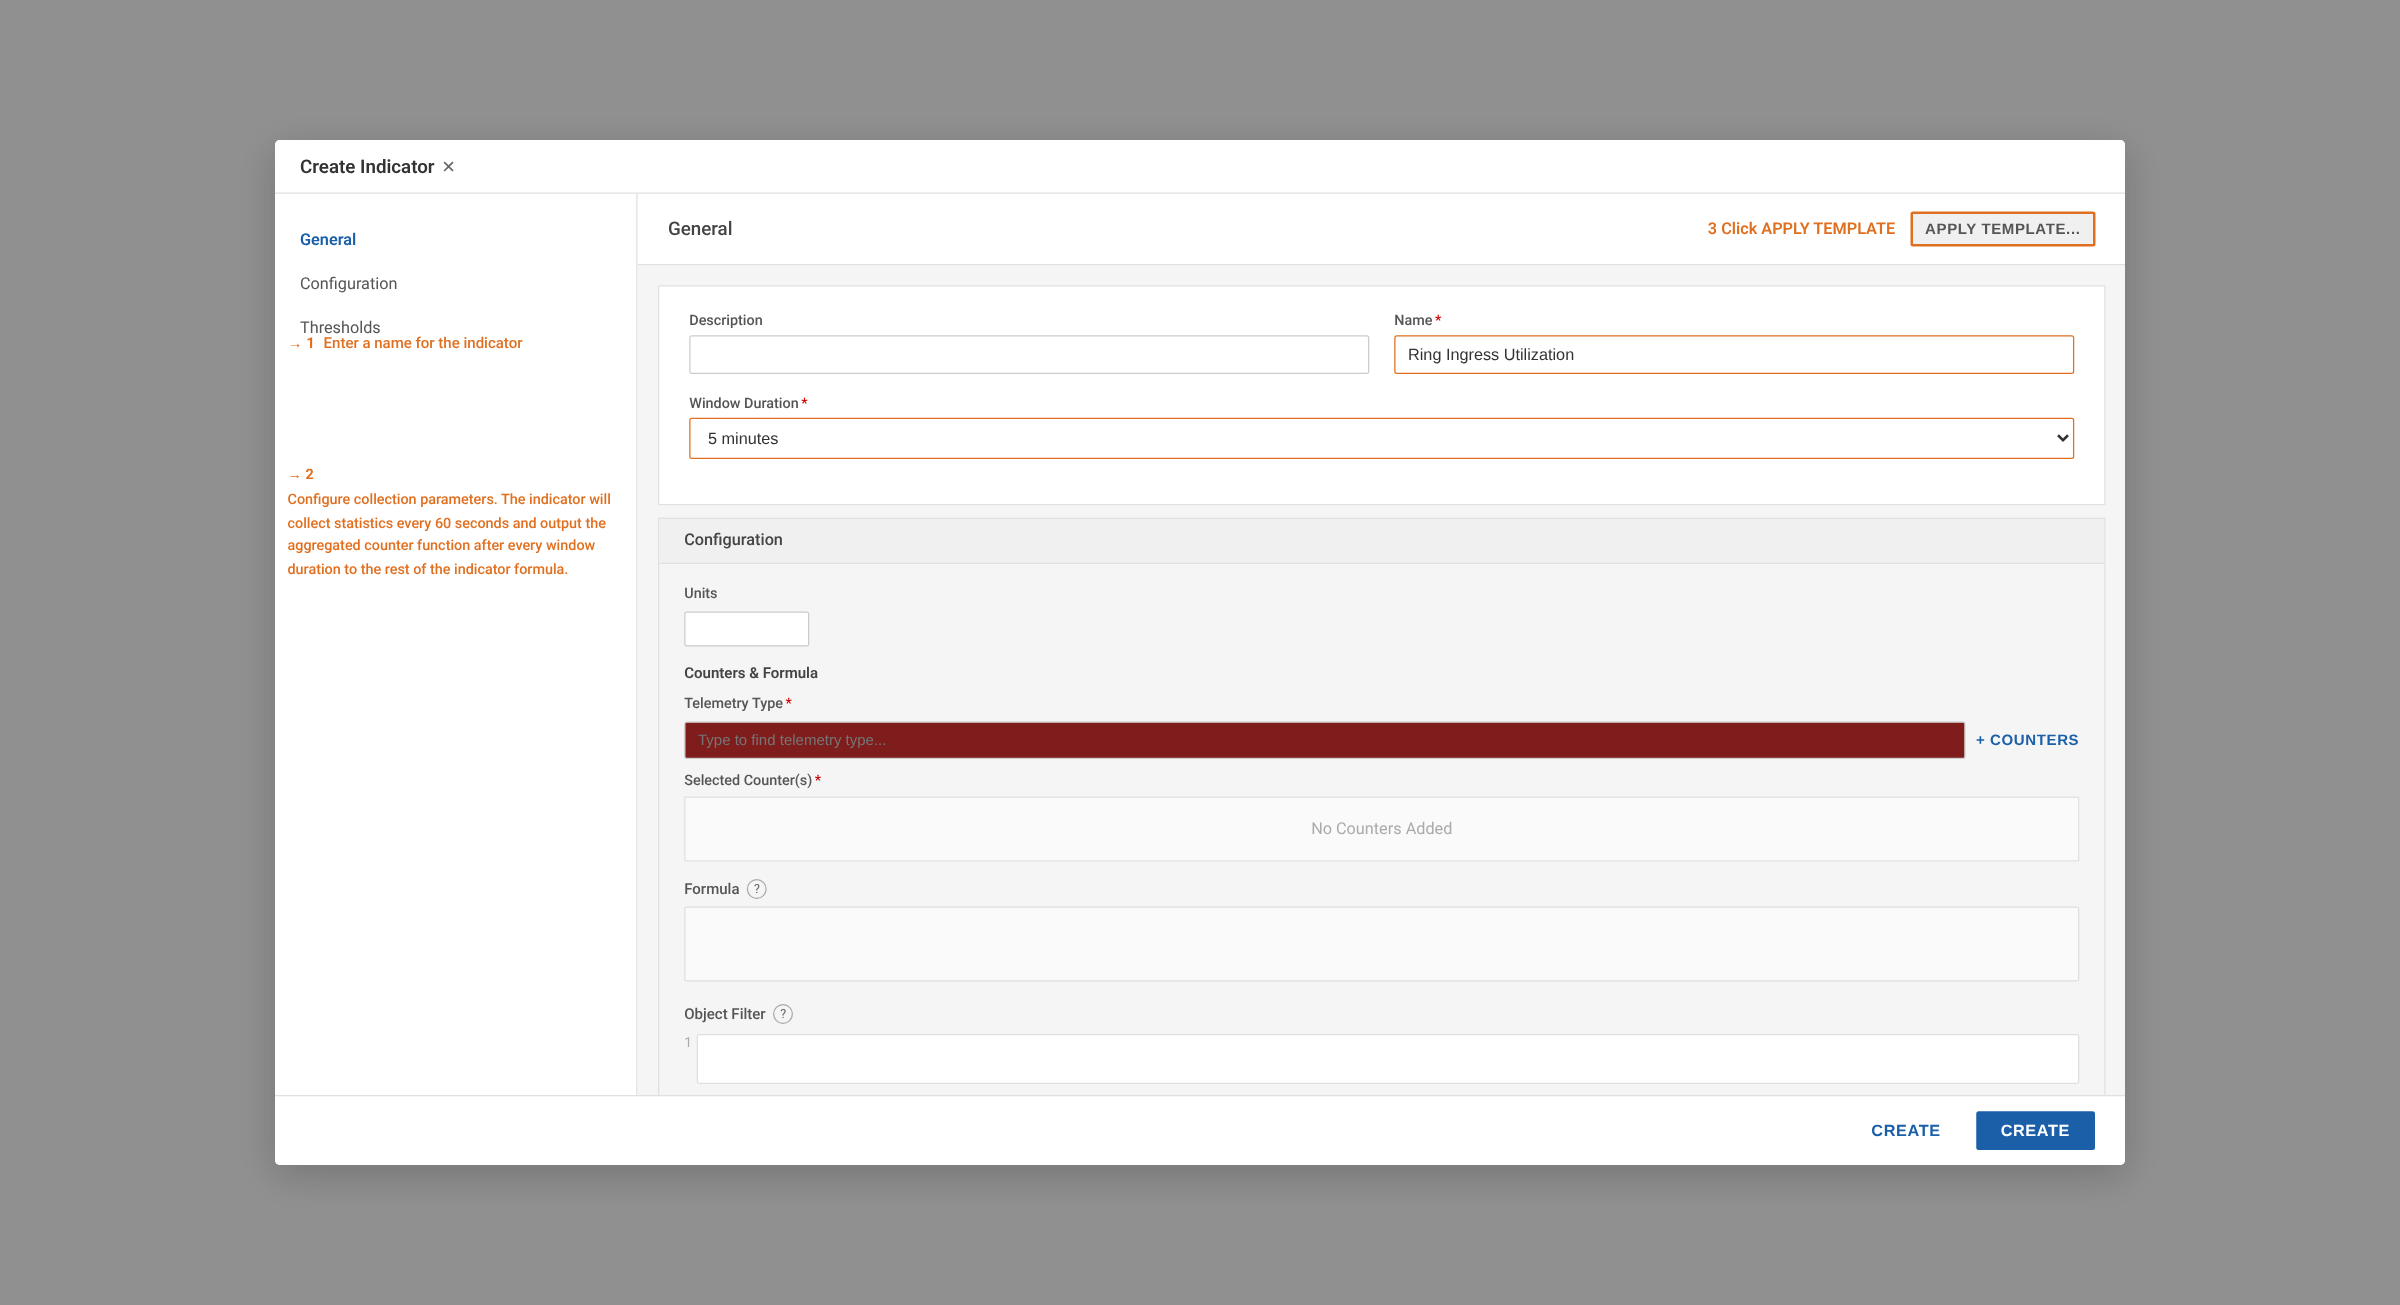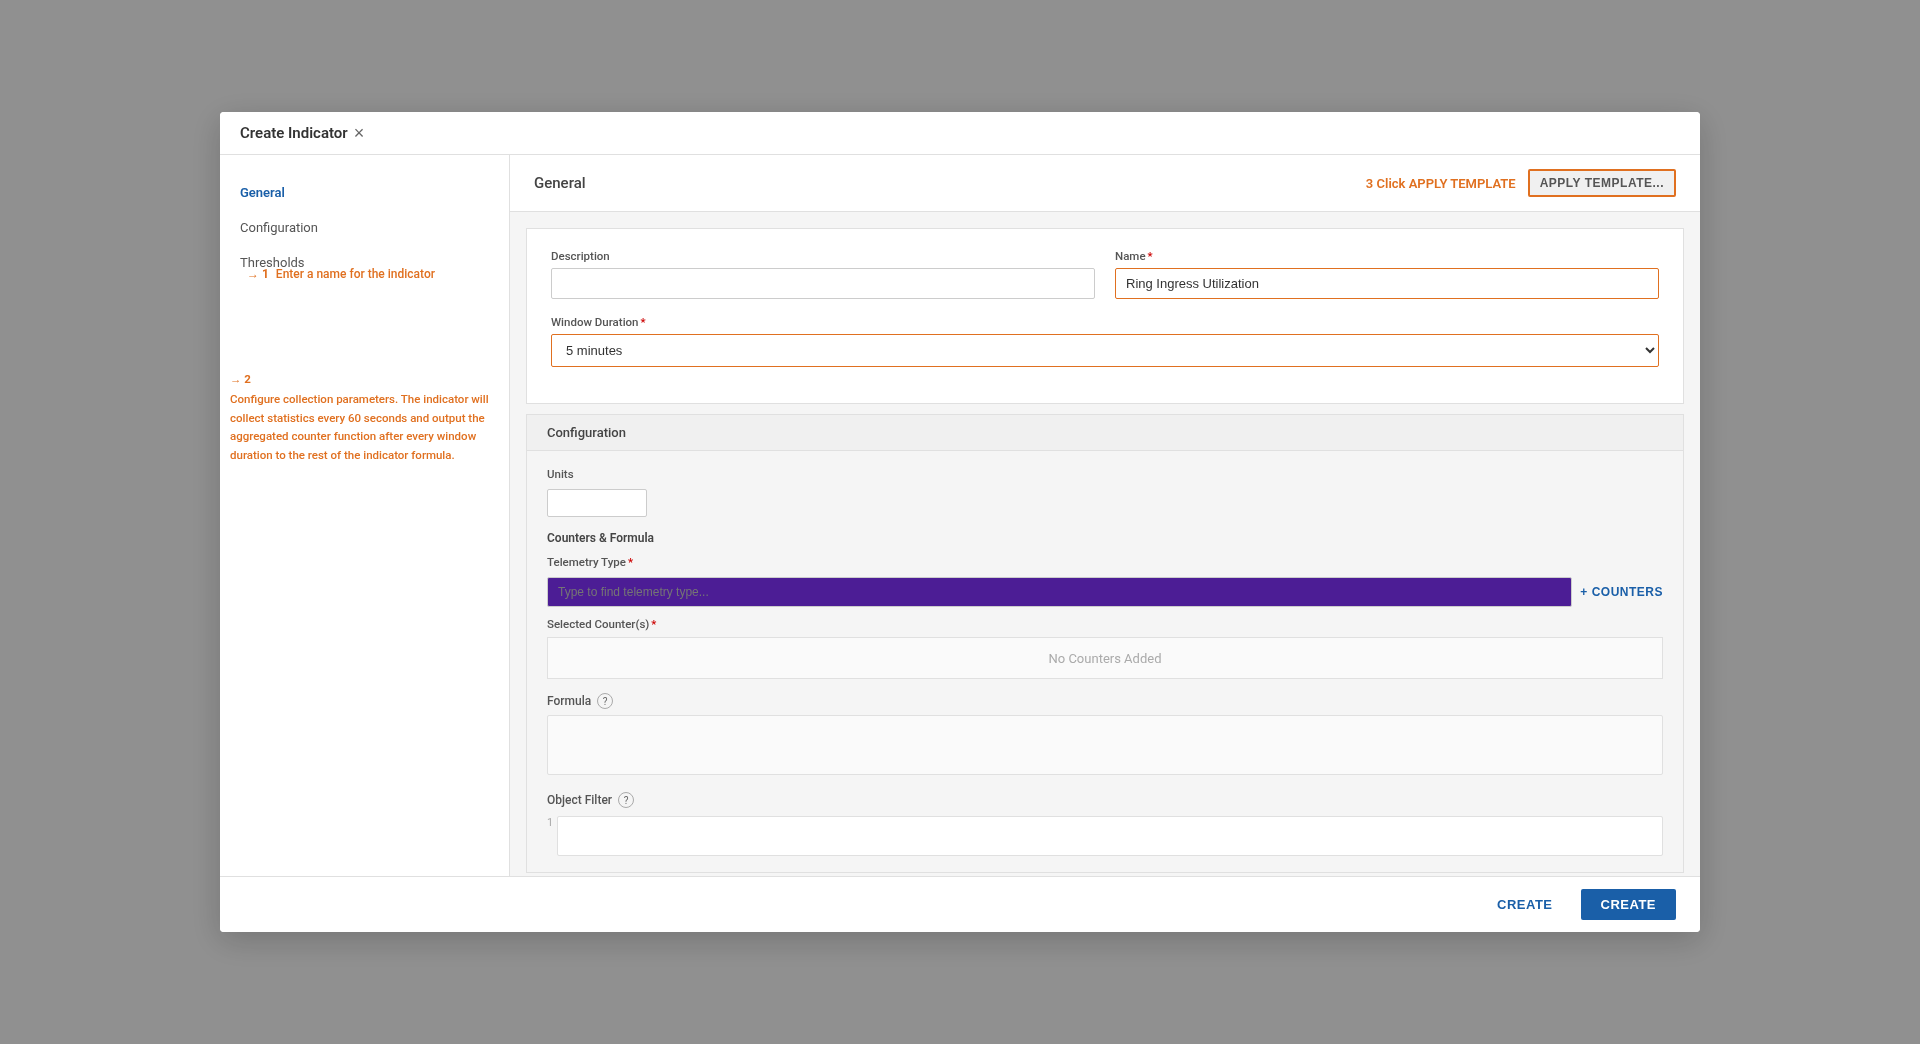--- a/index.html
+++ b/index.html
@@ -75,21 +75,21 @@
     }
     .sidebar-item.active {
       color: #1a5fa8;
       font-weight: 600;
     }
     .sidebar-item.normal {
       color: #555;
     }
     .sidebar-annotation {
       position: absolute;
-      left: 27px;
+      left: 10px;
       top: 110px;
       color: #e07020;
       font-size: 12px;
       font-weight: 500;
       line-height: 1.5;
       max-width: 270px;
     }
     .sidebar-annotation-2 {
       position: absolute;
       left: 10px;
@@ -244,21 +244,21 @@
       align-items: center;
       gap: 8px;
       margin-bottom: 10px;
     }
     .telemetry-input {
       flex: 1;
       border: 1px solid #ccc;
       padding: 7px 10px;
       font-size: 12px;
       color: #999;
-      background: #4c1d95;
+      background: #7f1d1d;
       border-radius: 2px;
       outline: none;
     }
     .counters-btn {
       color: #1a5fa8;
       font-size: 12px;
       font-weight: 600;
       cursor: pointer;
       background: none;
       border: none;
@@ -267,21 +267,21 @@
     }
     .selected-counters-label {
       font-size: 11.5px;
       color: #555;
       margin-bottom: 6px;
       font-weight: 500;
     }
     .no-counters-box {
       border: 1px solid #e0e0e0;
       background: #fafafa;
-      height: 42px;
+      height: 52px;
       display: flex;
       align-items: center;
       justify-content: center;
       color: #aaa;
       font-size: 13px;
       margin-bottom: 14px;
     }
     .formula-row {
       display: flex;
       align-items: center;

